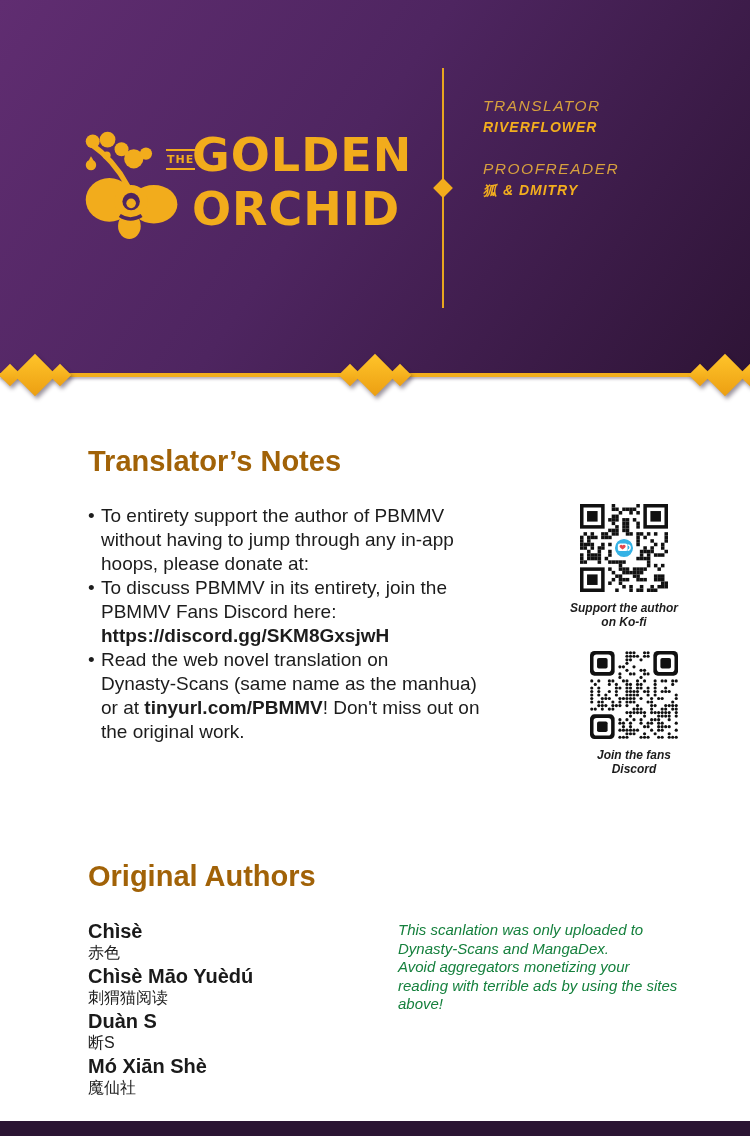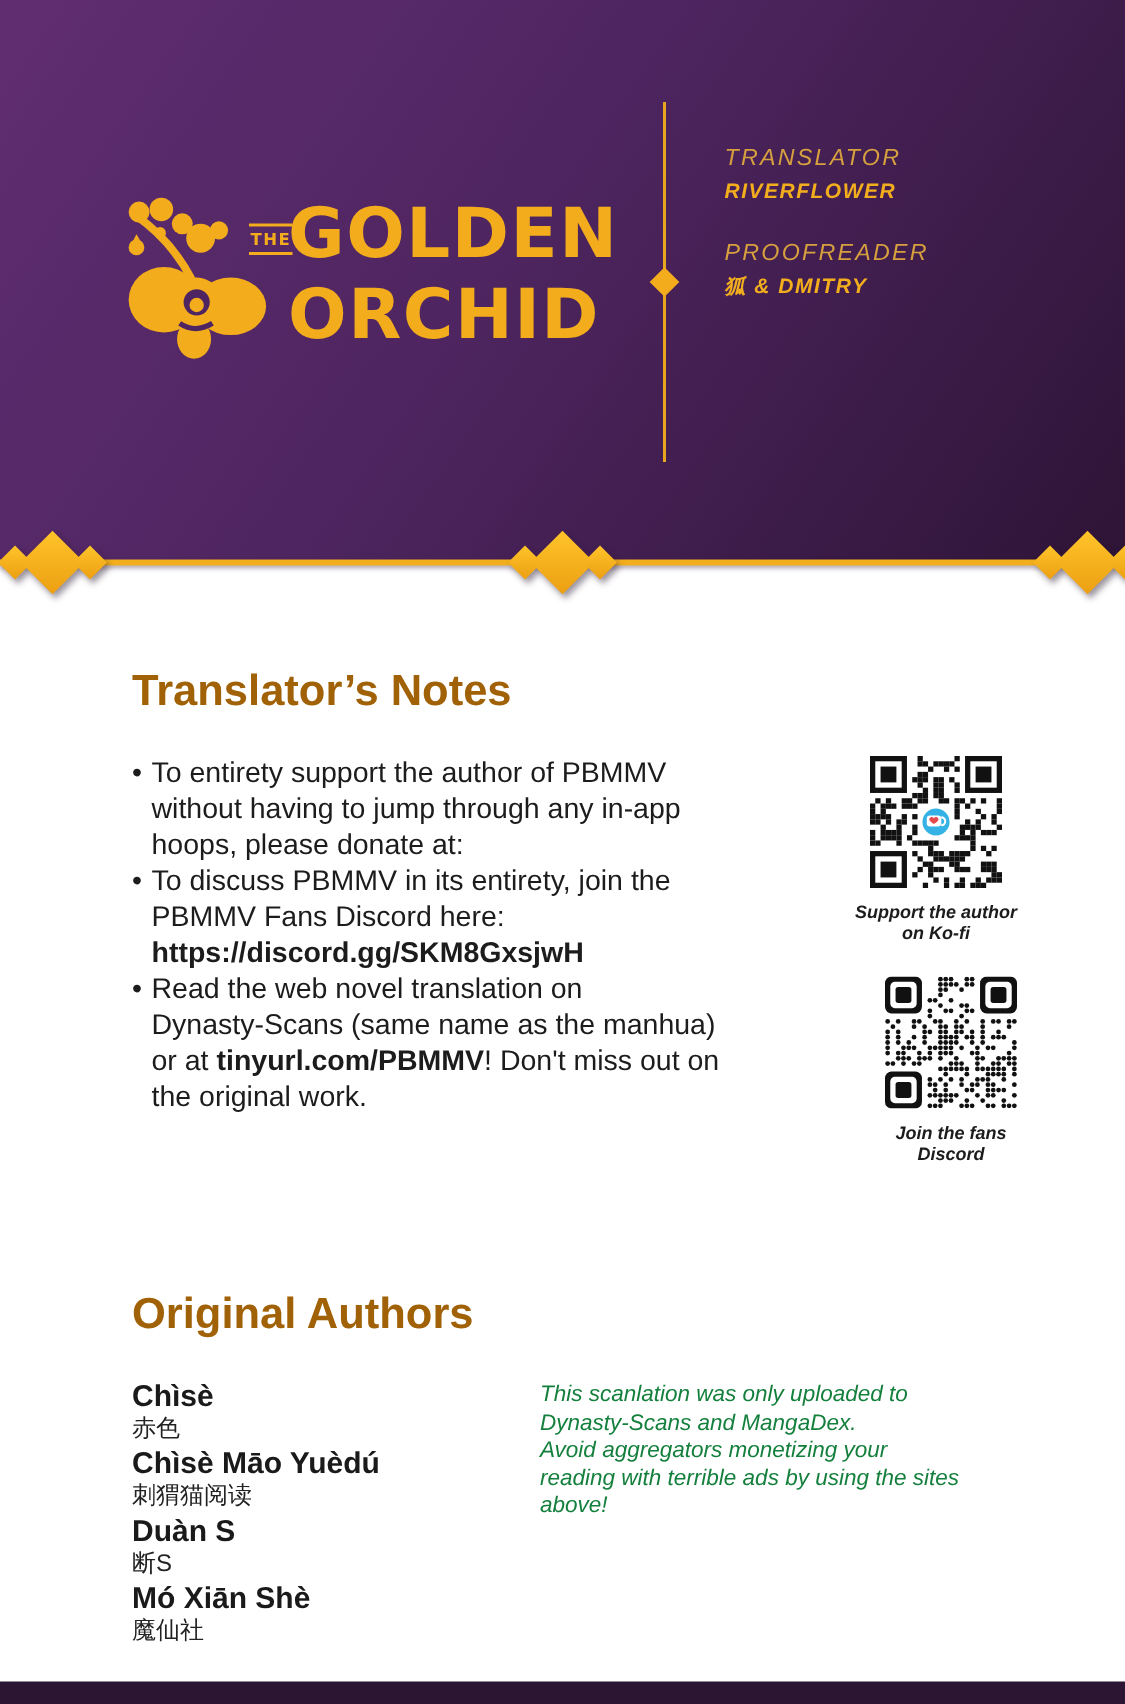--- a/index.html
+++ b/index.html
@@ -47,21 +47,21 @@
   .note-text{white-space:pre-line;font-size:19px;line-height:24px;margin:0;}
   .note-text .bold{font-weight:bold;}
   .qr-col{width:110px;margin-left:12px;display:flex;flex-direction:column;align-items:flex-end;}
   .qr-fig{margin:0;display:flex;flex-direction:column;align-items:center;}
   .qr-svg{width:88px;height:88px;display:block;}
   .qr-caption{margin-top:9px;font-size:12px;font-style:italic;font-weight:bold;
               text-align:center;white-space:pre-line;line-height:14px;}
   .qr-fig + .qr-fig{margin-top:22px;}
 
   .h-authors{margin:84px 0 0 88px;}
-  .authors-row{display:flex;margin:26px 0 0 88px;}
+  .authors-row{display:flex;margin:26px 0 0 88px;gap:38px;}
   .authors{width:272px;}
   .author-pinyin{font-size:20px;font-weight:bold;line-height:24px;color:#1a1a1a;}
   .author-cn{font-size:16px;line-height:20px;color:#222;margin-bottom:1px;}
   .disclaimer{width:312px;margin:2px 0 0 0;font-size:15px;font-style:italic;
               line-height:18.5px;white-space:pre-line;color:#15803d;}
 
   .footbar{position:absolute;left:0;bottom:0;width:750px;height:15px;background:#2b1533;}
 </style>
 </head>
 <body>

